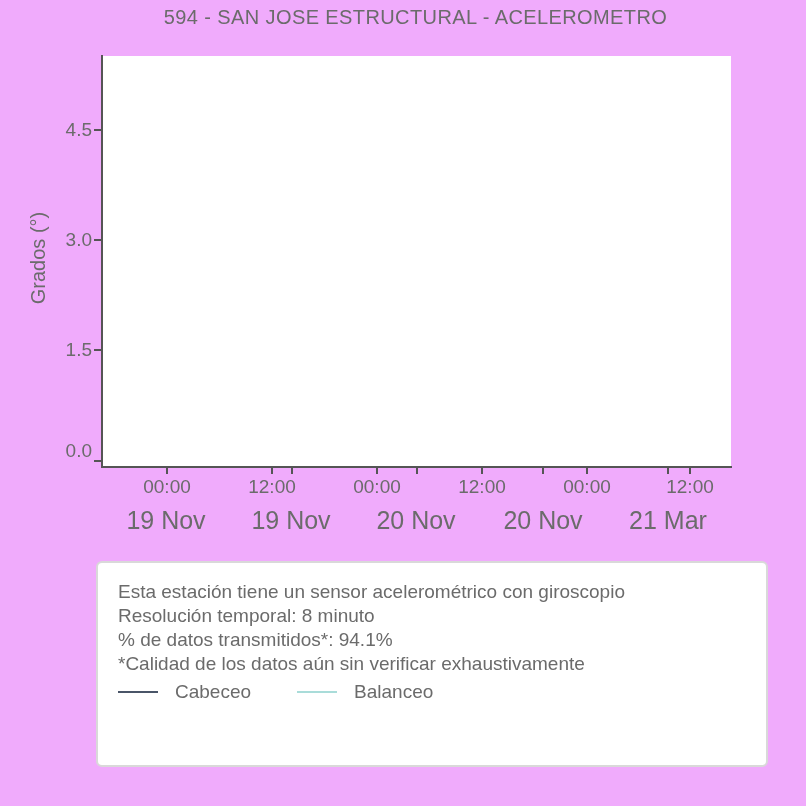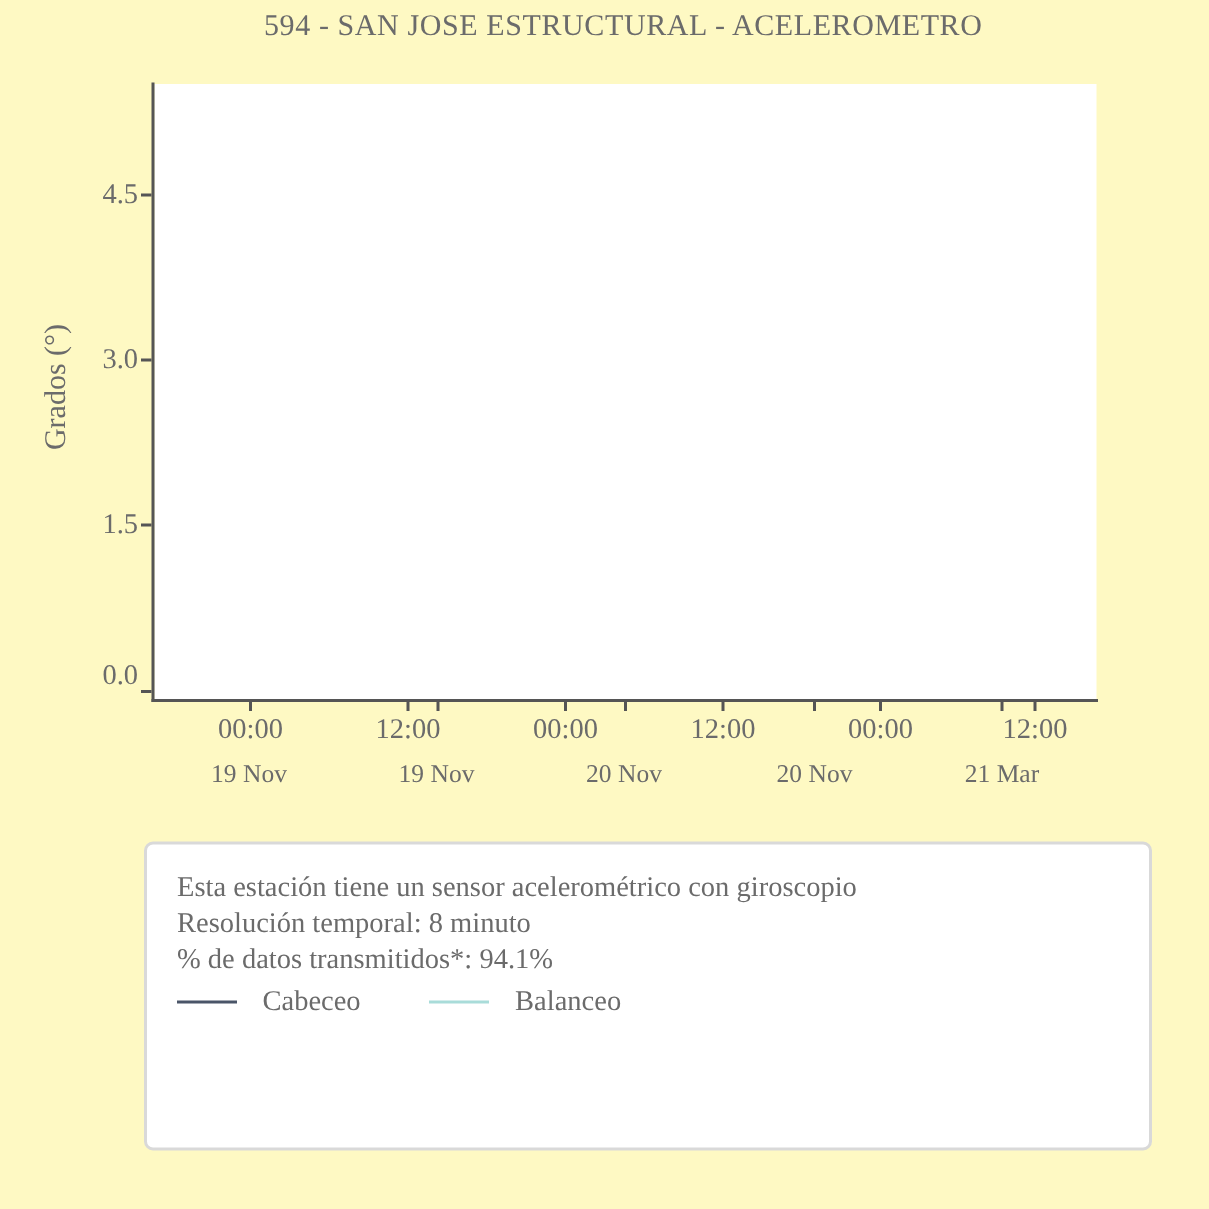--- a/index.html
+++ b/index.html
@@ -1,24 +1,23 @@
 <!DOCTYPE html>
 <html><head>
 <meta charset="utf-8">
 <style>
   html, body { margin: 0; padding: 0; background: #ffffff; }
   body { font-family: "Liberation Sans", "DejaVu Sans", sans-serif; }
   .stage {
     position: relative;
     width: 806px;
     height: 806px;
-    background: #fef9c3;
+    background: #f0abfc;
     overflow: hidden;
     color: #6b6b6b;
-    font-family: Liberation Serif, serif;
   }
   .abs { position: absolute; }
   .chart-title {
     left: 25px; right: 0; top: 6px;
     text-align: center;
     font-size: 20px;
     letter-spacing: 0.4px;
     color: #6b6b6b;
   }
   .y-axis-label {
@@ -39,21 +38,21 @@
   }
   .xtick-time {
     width: 80px; top: 476px;
     text-align: center;
     font-size: 19px;
     color: #6b6b6b;
   }
   .xtick-date {
     width: 90px; top: 506px;
     text-align: center;
-    font-size: 17px;
+    font-size: 25px;
     color: #6b6b6b;
   }
   .x-axis-title {
     left: 355px; width: 120px; top: 530px;
     text-align: center;
     font-size: 19px;
     font-weight: bold;
     color: #595959;
   }
   .info-box {
@@ -139,20 +138,21 @@
   <div class="abs xtick-date" style="left:246px;">19 Nov</div>
   <div class="abs xtick-date" style="left:371px;">20 Nov</div>
   <div class="abs xtick-date" style="left:498px;">20 Nov</div>
   <div class="abs xtick-date" style="left:623px;">21 Mar</div>
 
 
   <div class="abs info-box">
     <div class="info-line">Esta estación tiene un sensor acelerométrico con giroscopio</div>
     <div class="info-line">Resolución temporal: 8 minuto</div>
     <div class="info-line">% de datos transmitidos*: 94.1%</div>
+    <div class="info-line">*Calidad de los datos aún sin verificar exhaustivamente</div>
     <div class="legend-row">
       <div class="legend-item">
         <span class="legend-swatch" style="background: rgb(74, 85, 104);"></span>
         <span class="legend-label">Cabeceo</span>
       </div>
       <div class="legend-item">
         <span class="legend-swatch" style="background: rgb(169, 220, 217);"></span>
         <span class="legend-label">Balanceo</span>
       </div>
     </div>

